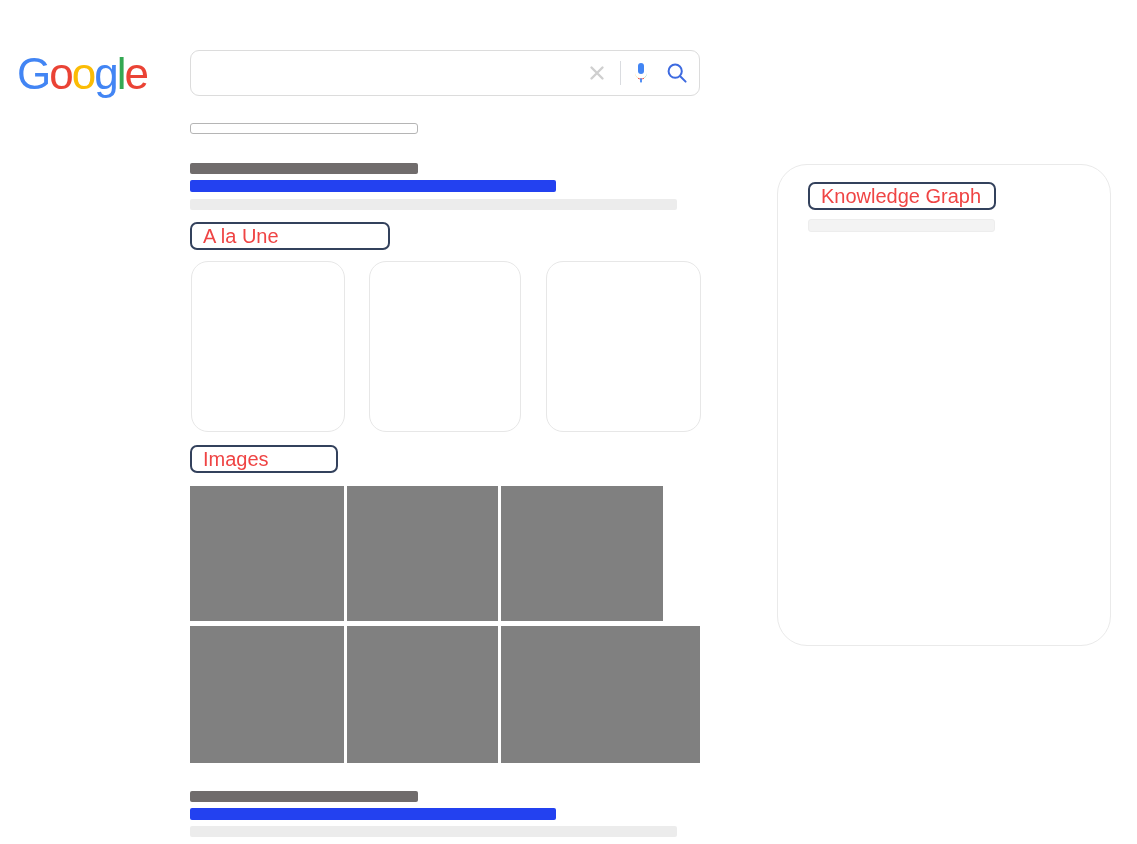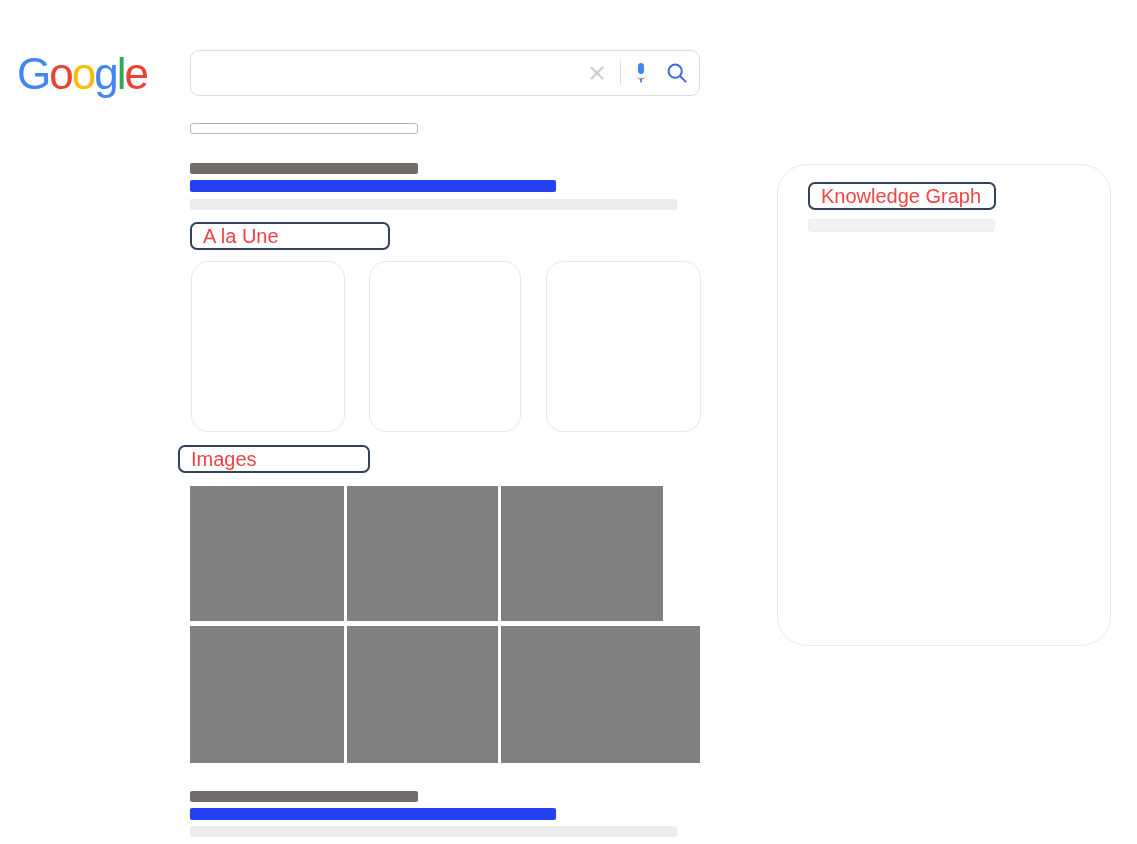--- a/index.html
+++ b/index.html
@@ -190,21 +190,21 @@
 </div>
 
 <div class="section-label" style="left:190px; top:222px; width:200px; height:28px;">
   <span>A la Une</span>
 </div>
 
 <div class="news-card" style="left:191px; top:261px; width:154px; height:171px;"></div>
 <div class="news-card" style="left:369px; top:261px; width:152px; height:171px;"></div>
 <div class="news-card" style="left:546px; top:261px; width:155px; height:171px;"></div>
 
-<div class="section-label" style="left:178px; top:445px; width:192px; height:28px;">
+<div class="section-label" style="left:190px; top:445px; width:148px; height:28px;">
   <span>Images</span>
 </div>
 
 <div class="img-tile" style="left:190px; top:486px; width:154px; height:135px;"></div>
 <div class="img-tile" style="left:347px; top:486px; width:151px; height:135px;"></div>
 <div class="img-tile" style="left:501px; top:486px; width:162px; height:135px;"></div>
 
 <div class="img-tile" style="left:190px; top:626px; width:154px; height:137px;"></div>
 <div class="img-tile" style="left:347px; top:626px; width:151px; height:137px;"></div>
 <div class="img-tile" style="left:501px; top:626px; width:199px; height:137px;"></div>

